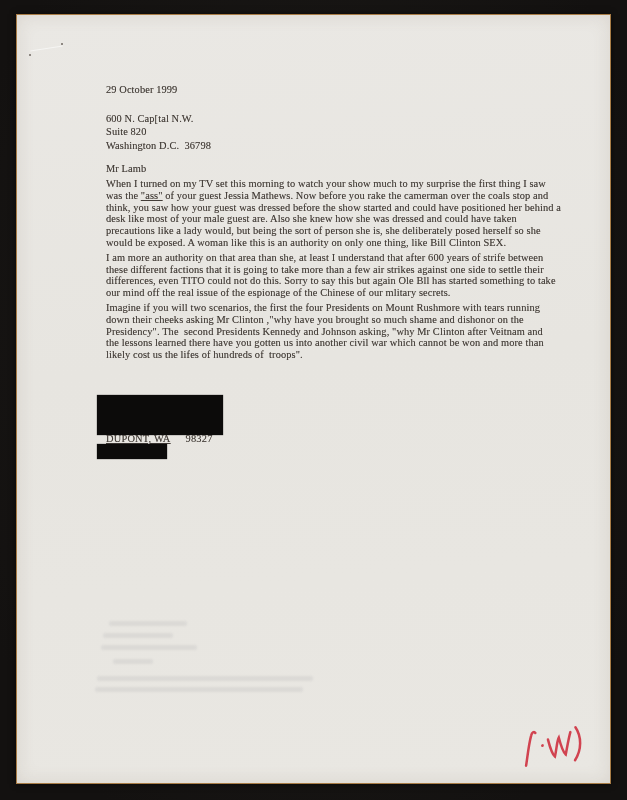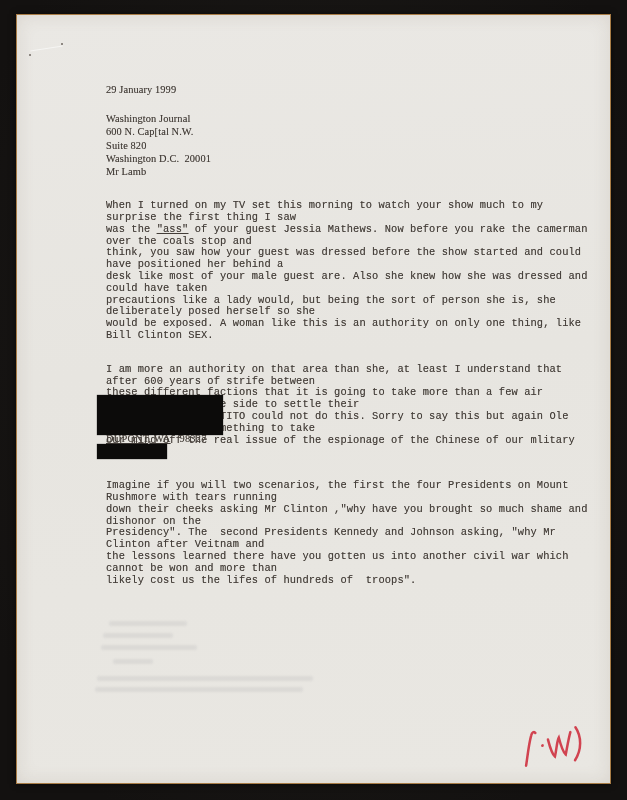--- a/index.html
+++ b/index.html
@@ -27,45 +27,44 @@
     position: absolute;
     left: 89px; top: 68px; width: 486px;
     color: #433d38;
     font-size: 10.4px;
     letter-spacing: 0.1px;
     text-shadow: 0 0 0.5px rgba(80,72,65,0.55);
   }
   .date, .salutation { margin: 0; line-height: 13.2px; white-space: pre-wrap; }
   .address { margin: 16px 0 0 0; line-height: 13.2px; }
   .address span { display: block; white-space: pre-wrap; }
-  .salutation { margin-top: 0; }
+  .salutation { margin-top: 10px; }
   .para {
-    margin: 22px 0 0 0;
+    margin: 3px 0 0 0;
     line-height: 11.8px;
     white-space: pre-wrap;
-    font-family: Liberation Mono, monospace;
   }
   .u { text-decoration: underline; text-underline-offset: 1px; }
   .redaction {
     position: absolute;
     background: #0c0b0a;
     box-shadow: 0 0 1px rgba(0,0,0,0.8);
   }
   .redaction-1 { left: 80px; top: 380px; width: 126px; height: 40px; }
   .redaction-2 { left: 80px; top: 429px; width: 70px; height: 15px; }
   .sender-line {
     position: absolute;
     left: 89px; top: 418px;
     color: #433d38;
     font-size: 10.4px;
     letter-spacing: 0.2px;
     white-space: pre-wrap;
     text-shadow: 0 0 0.5px rgba(80,72,65,0.55);
   }
-  .sender-line .zip { margin-left: 9px; text-align: right; }
+  .sender-line .zip { margin-left: 15px; text-align: right; }
   .handwritten {
     position: absolute;
     left: 500px; top: 710px;
     width: 70px; height: 46px;
     transform: rotate(-5deg);
   }
   .speck {
     position: absolute; width: 2px; height: 2px;
     background: #6f6962; border-radius: 50%;
   }
@@ -90,27 +89,26 @@
 <body>
 
 <div class="stage">
   <div class="paper">
 
     <div class="speck speck-1"></div>
     <div class="speck speck-2"></div>
     <div class="scratch"></div>
 
     <div class="letter-body">
-      <p class="date">29 January 1999</p>
+      <p class="date">29 October 1999</p>
 
       <p class="address">
-        <span>Washington Journal</span>
         <span>600 N. Cap[tal N.W.</span>
         <span>Suite 820</span>
-        <span>Washington D.C.  20001</span>
+        <span>Washington D.C.  36798</span>
       </p>
 
       <p class="salutation">Mr Lamb</p>
 
       <p class="para"><span>When I turned on my TV set this morning to watch your show much to my surprise the first thing I saw
 was the </span><span class="u">"ass"</span><span> of your guest Jessia Mathews. Now before you rake the camerman over the coals stop and
 think, you saw how your guest was dressed before the show started and could have positioned her behind a
 desk like most of your male guest are. Also she knew how she was dressed and could have taken
 precautions like a lady would, but being the sort of person she is, she deliberately posed herself so she
 would be exposed. A woman like this is an authority on only one thing, like Bill Clinton SEX.</span></p>

